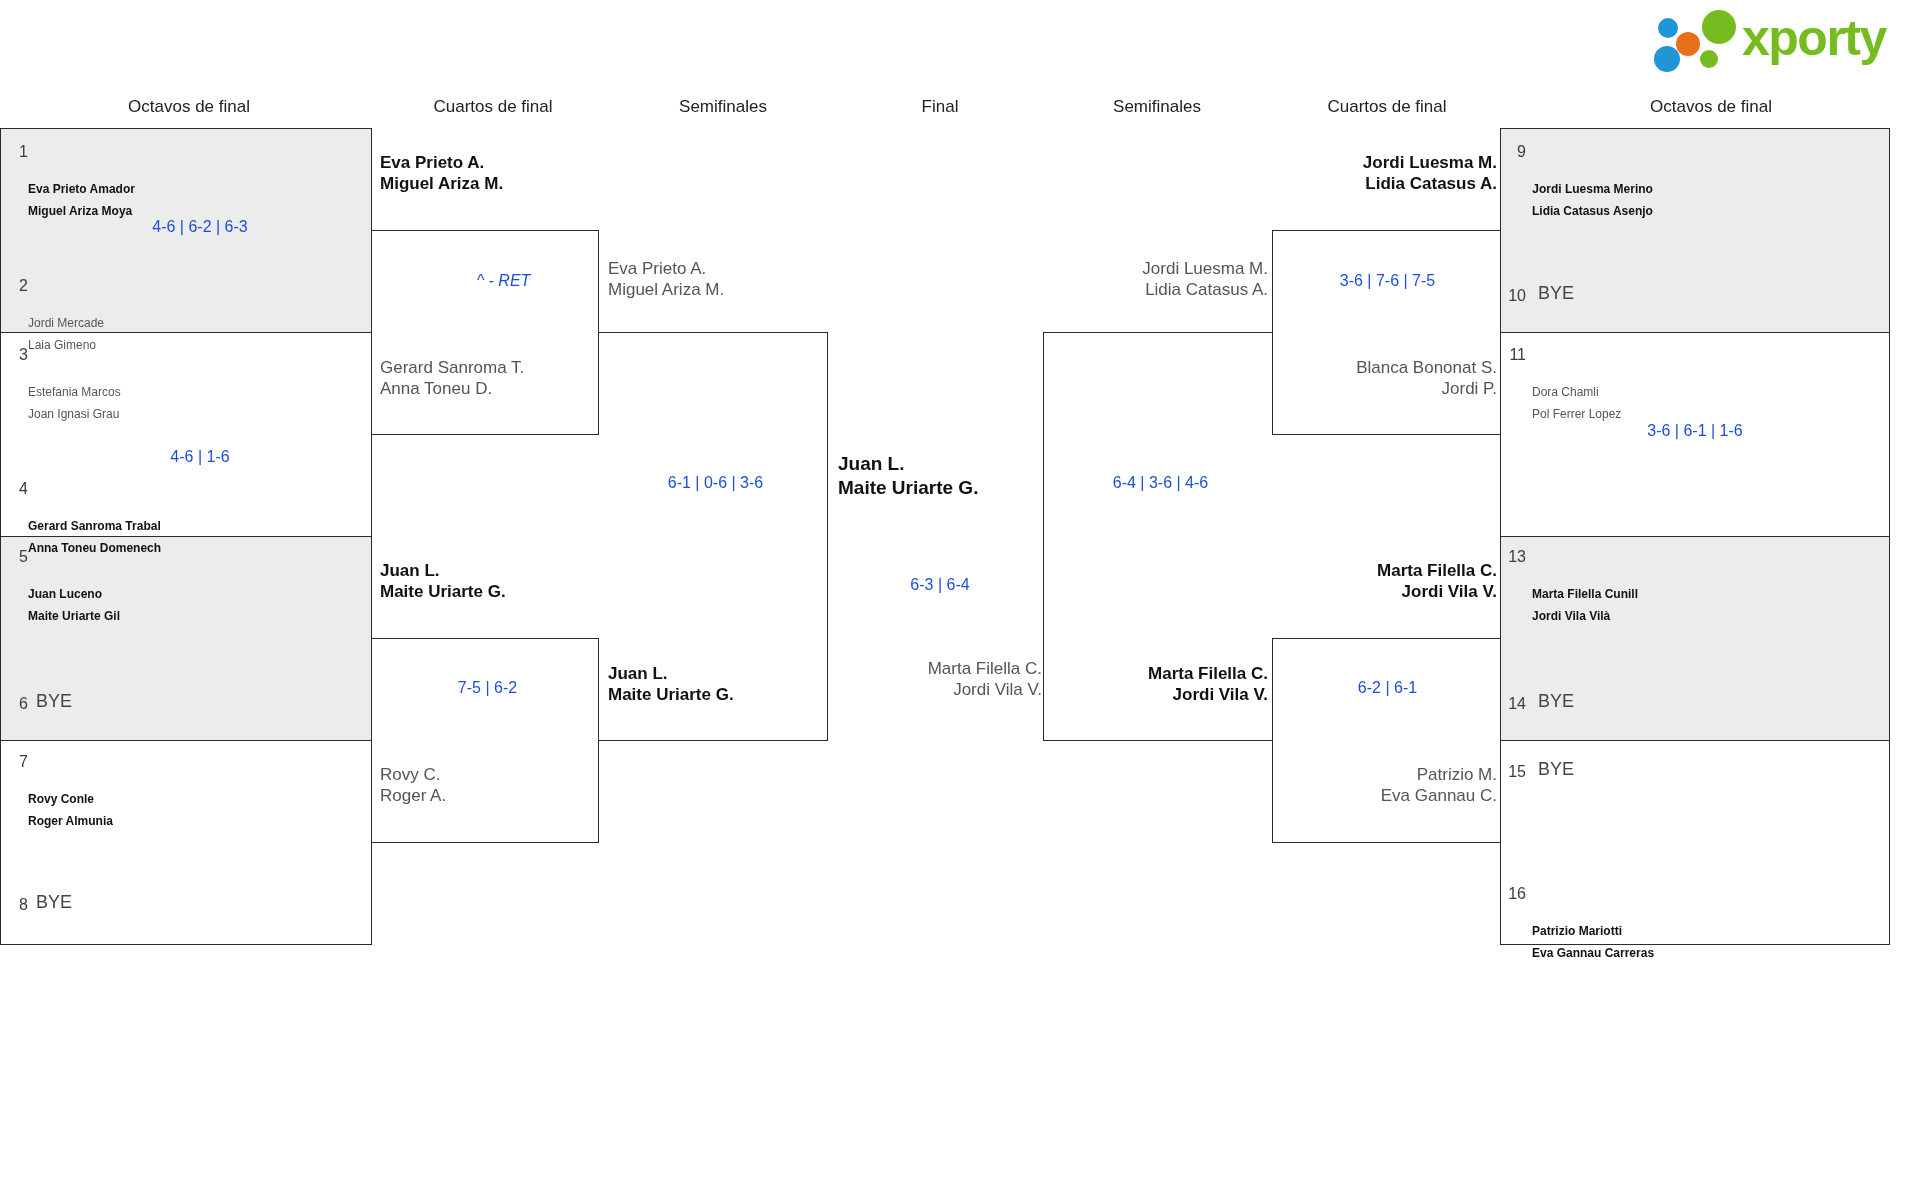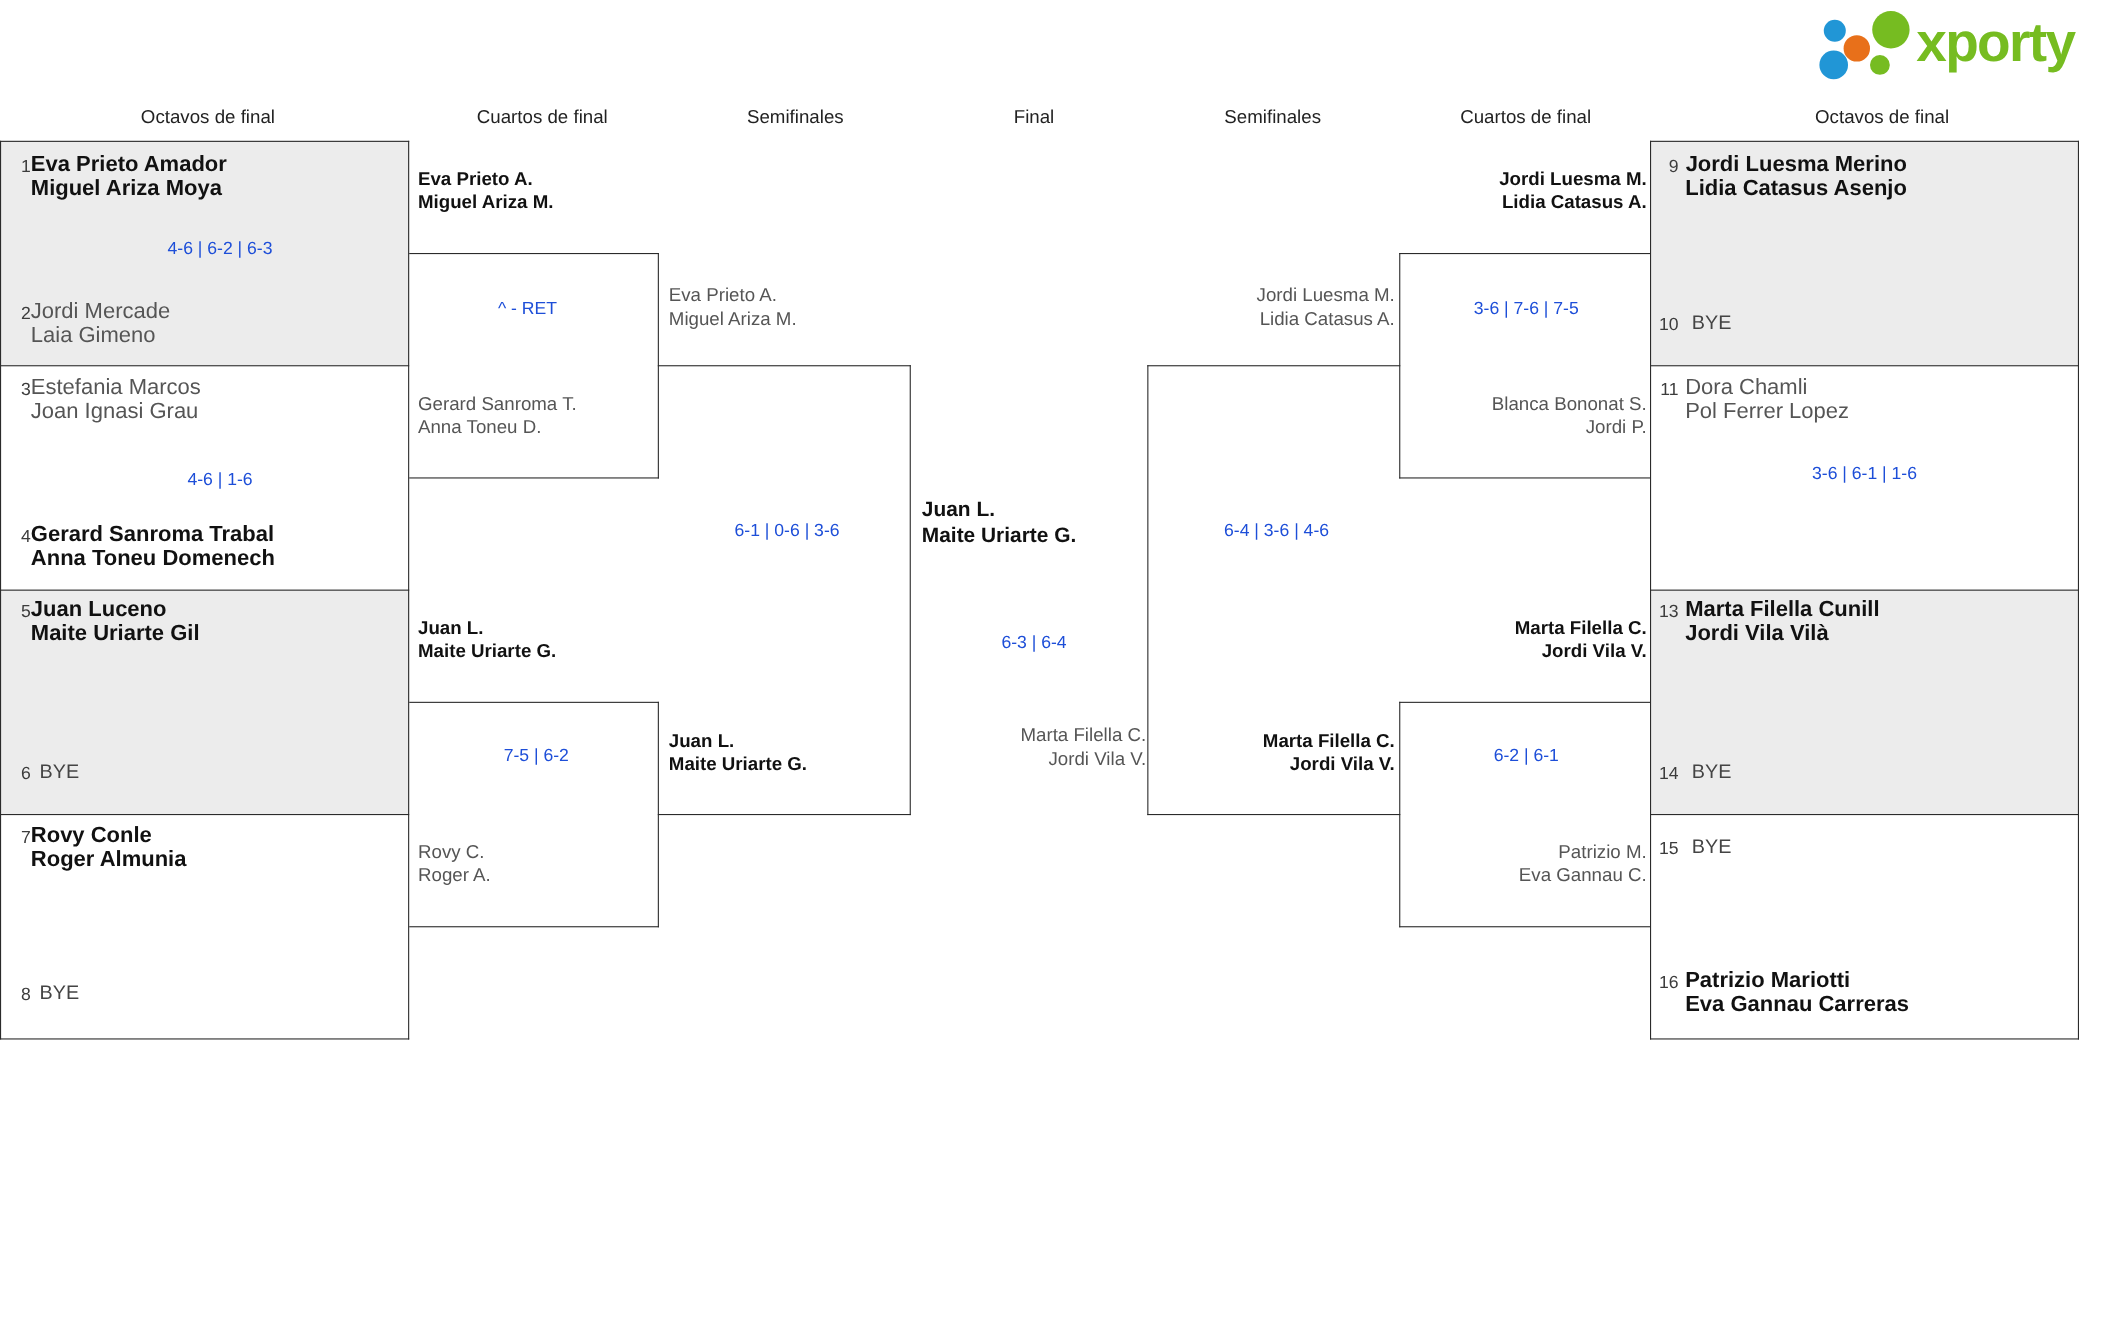--- a/index.html
+++ b/index.html
@@ -22,21 +22,21 @@
   .dot { position: absolute; border-radius: 50%; }
 
   
   .round-head { position: absolute; font-size: 17px; font-weight: 400; color: #222;
                 text-align: center; white-space: nowrap; top: 97px; }
 
   
   .seedrow { position: absolute; display: flex; align-items: flex-start; }
   .seed { font-size: 16px; color: #3c3c3c; width: 22px; text-align: right;
           flex: 0 0 22px; line-height: 20px; padding-top: 4px; }
-  .names { font-size: 20px; line-height: 22px; white-space: nowrap; }
+  .names { font-size: 12px; line-height: 22px; white-space: nowrap; margin-top: 40px; }
   .names .ln { display: block; }
   .win { font-weight: 700; color: #111; }
   .los { font-weight: 400; color: #555; }
   .bye { font-weight: 400; color: #444; font-size: 18px; line-height: 22px; }
 
   
   .seedrow.right .seed { text-align: right; }
 
   
   .inner-names { position: absolute; font-size: 17px; line-height: 21px; white-space: nowrap; }
@@ -104,21 +104,21 @@
     </span>
   </div>
 
   <div class="seedrow" style="left:6px; top:341px; width:360px;">
     <span class="seed">3</span>
     <span class="names">
       <span class="ln los">Estefania Marcos</span>
       <span class="ln los">Joan Ignasi Grau</span>
     </span>
   </div>
-  <div class="score" style="left:30px; top:428px; width:340px;">4-6 | 1-6</div>
+  <div class="score" style="left:30px; top:448px; width:340px;">4-6 | 1-6</div>
   <div class="seedrow" style="left:6px; top:475px; width:360px;">
     <span class="seed">4</span>
     <span class="names">
       <span class="ln win">Gerard Sanroma Trabal</span>
       <span class="ln win">Anna Toneu Domenech</span>
     </span>
   </div>
 
   <div class="seedrow" style="left:6px; top:543px; width:360px;">
     <span class="seed">5</span>
@@ -149,21 +149,21 @@
   <div class="ln-h" style="left:372px; top:434px; width:227px;"></div>
 
   <div class="ln-h" style="left:372px; top:638px; width:227px;"></div>
   <div class="ln-v" style="left:598px; top:638px; height:205px;"></div>
   <div class="ln-h" style="left:372px; top:842px; width:227px;"></div>
 
   <div class="inner-names" style="left:380px; top:152px;">
     <span class="ln win">Eva Prieto A.</span>
     <span class="ln win">Miguel Ariza M.</span>
   </div>
-  <div class="score" style="left:372px; top:272px; width:215px;">^ - RET</div>
+  <div class="score" style="left:396px; top:272px; width:215px;font-style:italic;">^ - RET</div>
   <div class="inner-names" style="left:380px; top:357px;">
     <span class="ln los">Gerard Sanroma T.</span>
     <span class="ln los">Anna Toneu D.</span>
   </div>
 
   <div class="inner-names" style="left:380px; top:560px;">
     <span class="ln win">Juan L.</span>
     <span class="ln win">Maite Uriarte G.</span>
   </div>
   <div class="score" style="left:380px; top:679px; width:215px;">7-5 | 6-2</div>

